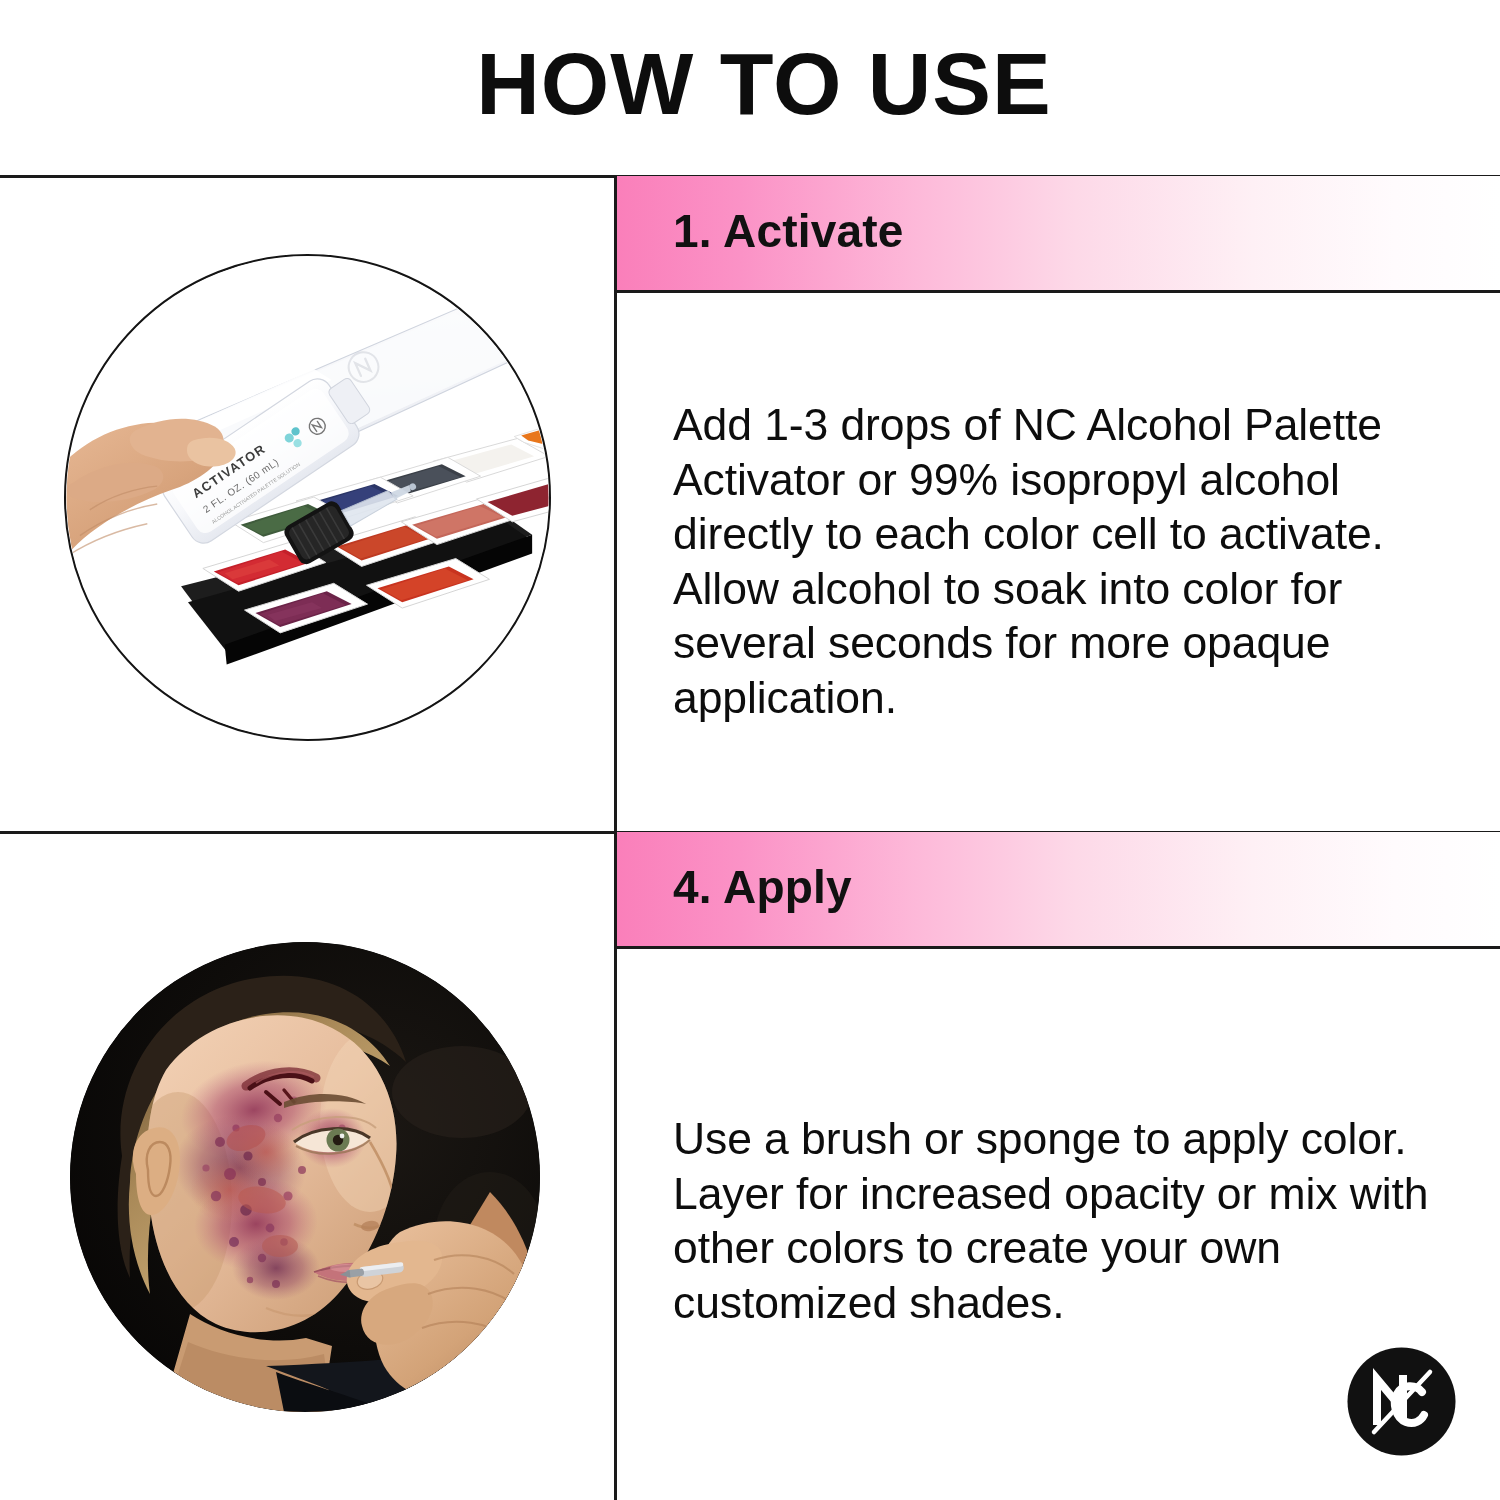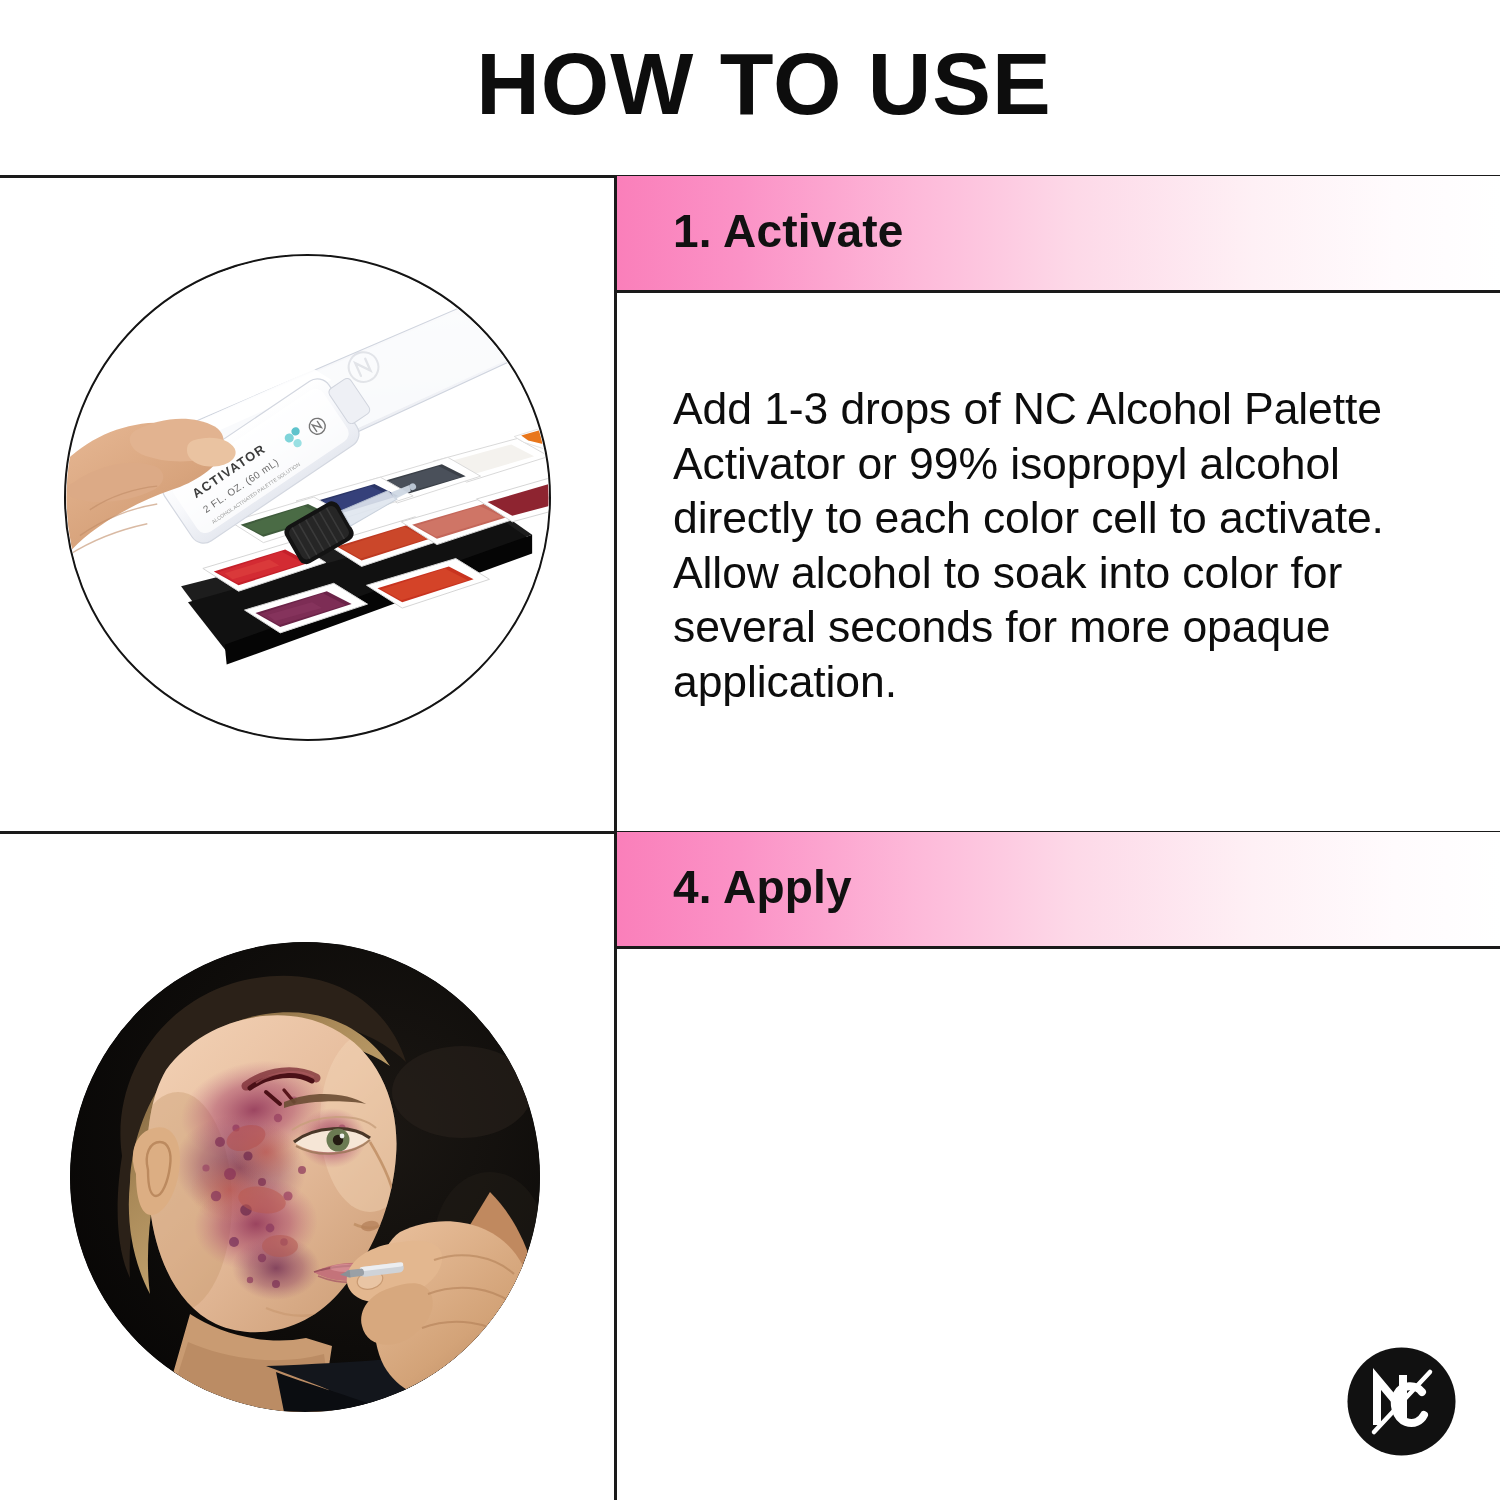--- a/index.html
+++ b/index.html
@@ -140,21 +140,21 @@
     transform: translateY(-2px);
   }
 
   .step-body {
     position: absolute;
     left: 0;
     width: 790px;
     padding-left: 56px;
     box-sizing: content-box;
   }
-  .row1 .step-body { top: 206px; }
+  .row1 .step-body { top: 222px; }
   .row2 .step-body { top: 280px; }
 
   .step-text {
     font-size: 44.5px;
     line-height: 1.225;
     font-weight: 400;
     color: #0d0d0d;
     margin: 0;
     letter-spacing: -0.1px;
   }
@@ -579,20 +579,23 @@
           </g>
         </g>
       </svg>
     </div>
   </div>
 
   <div class="content-cell">
     <div class="step-header">
       <div class="step-header-label">4. Apply</div>
     </div>
+    <div class="step-body">
+      <p class="step-text">Use a brush or sponge to apply color. Layer for increased opacity or mix with other colors to create your own customized shades.</p>
+    </div>
   </div>
 </div>
 
 <div class="brand-logo">
   <svg viewBox="0 0 115 115" xmlns="http://www.w3.org/2000/svg">
     <circle cx="57.5" cy="57.5" r="54" fill="#111111"></circle>
     <path d="M33 77 L33 35 L59 66 L59 35" fill="none" stroke="#ffffff" stroke-width="8" stroke-linecap="square" stroke-linejoin="miter"></path>
     <path d="M78 48 C 72 40, 58 40, 53 50 C 48 60, 52 74, 62 78 C 70 81, 77 77, 80 71" fill="none" stroke="#ffffff" stroke-width="8" stroke-linecap="round"></path>
     <line x1="86" y1="28" x2="30" y2="88" stroke="#ffffff" stroke-width="4.5" stroke-linecap="round"></line>
   </svg>

